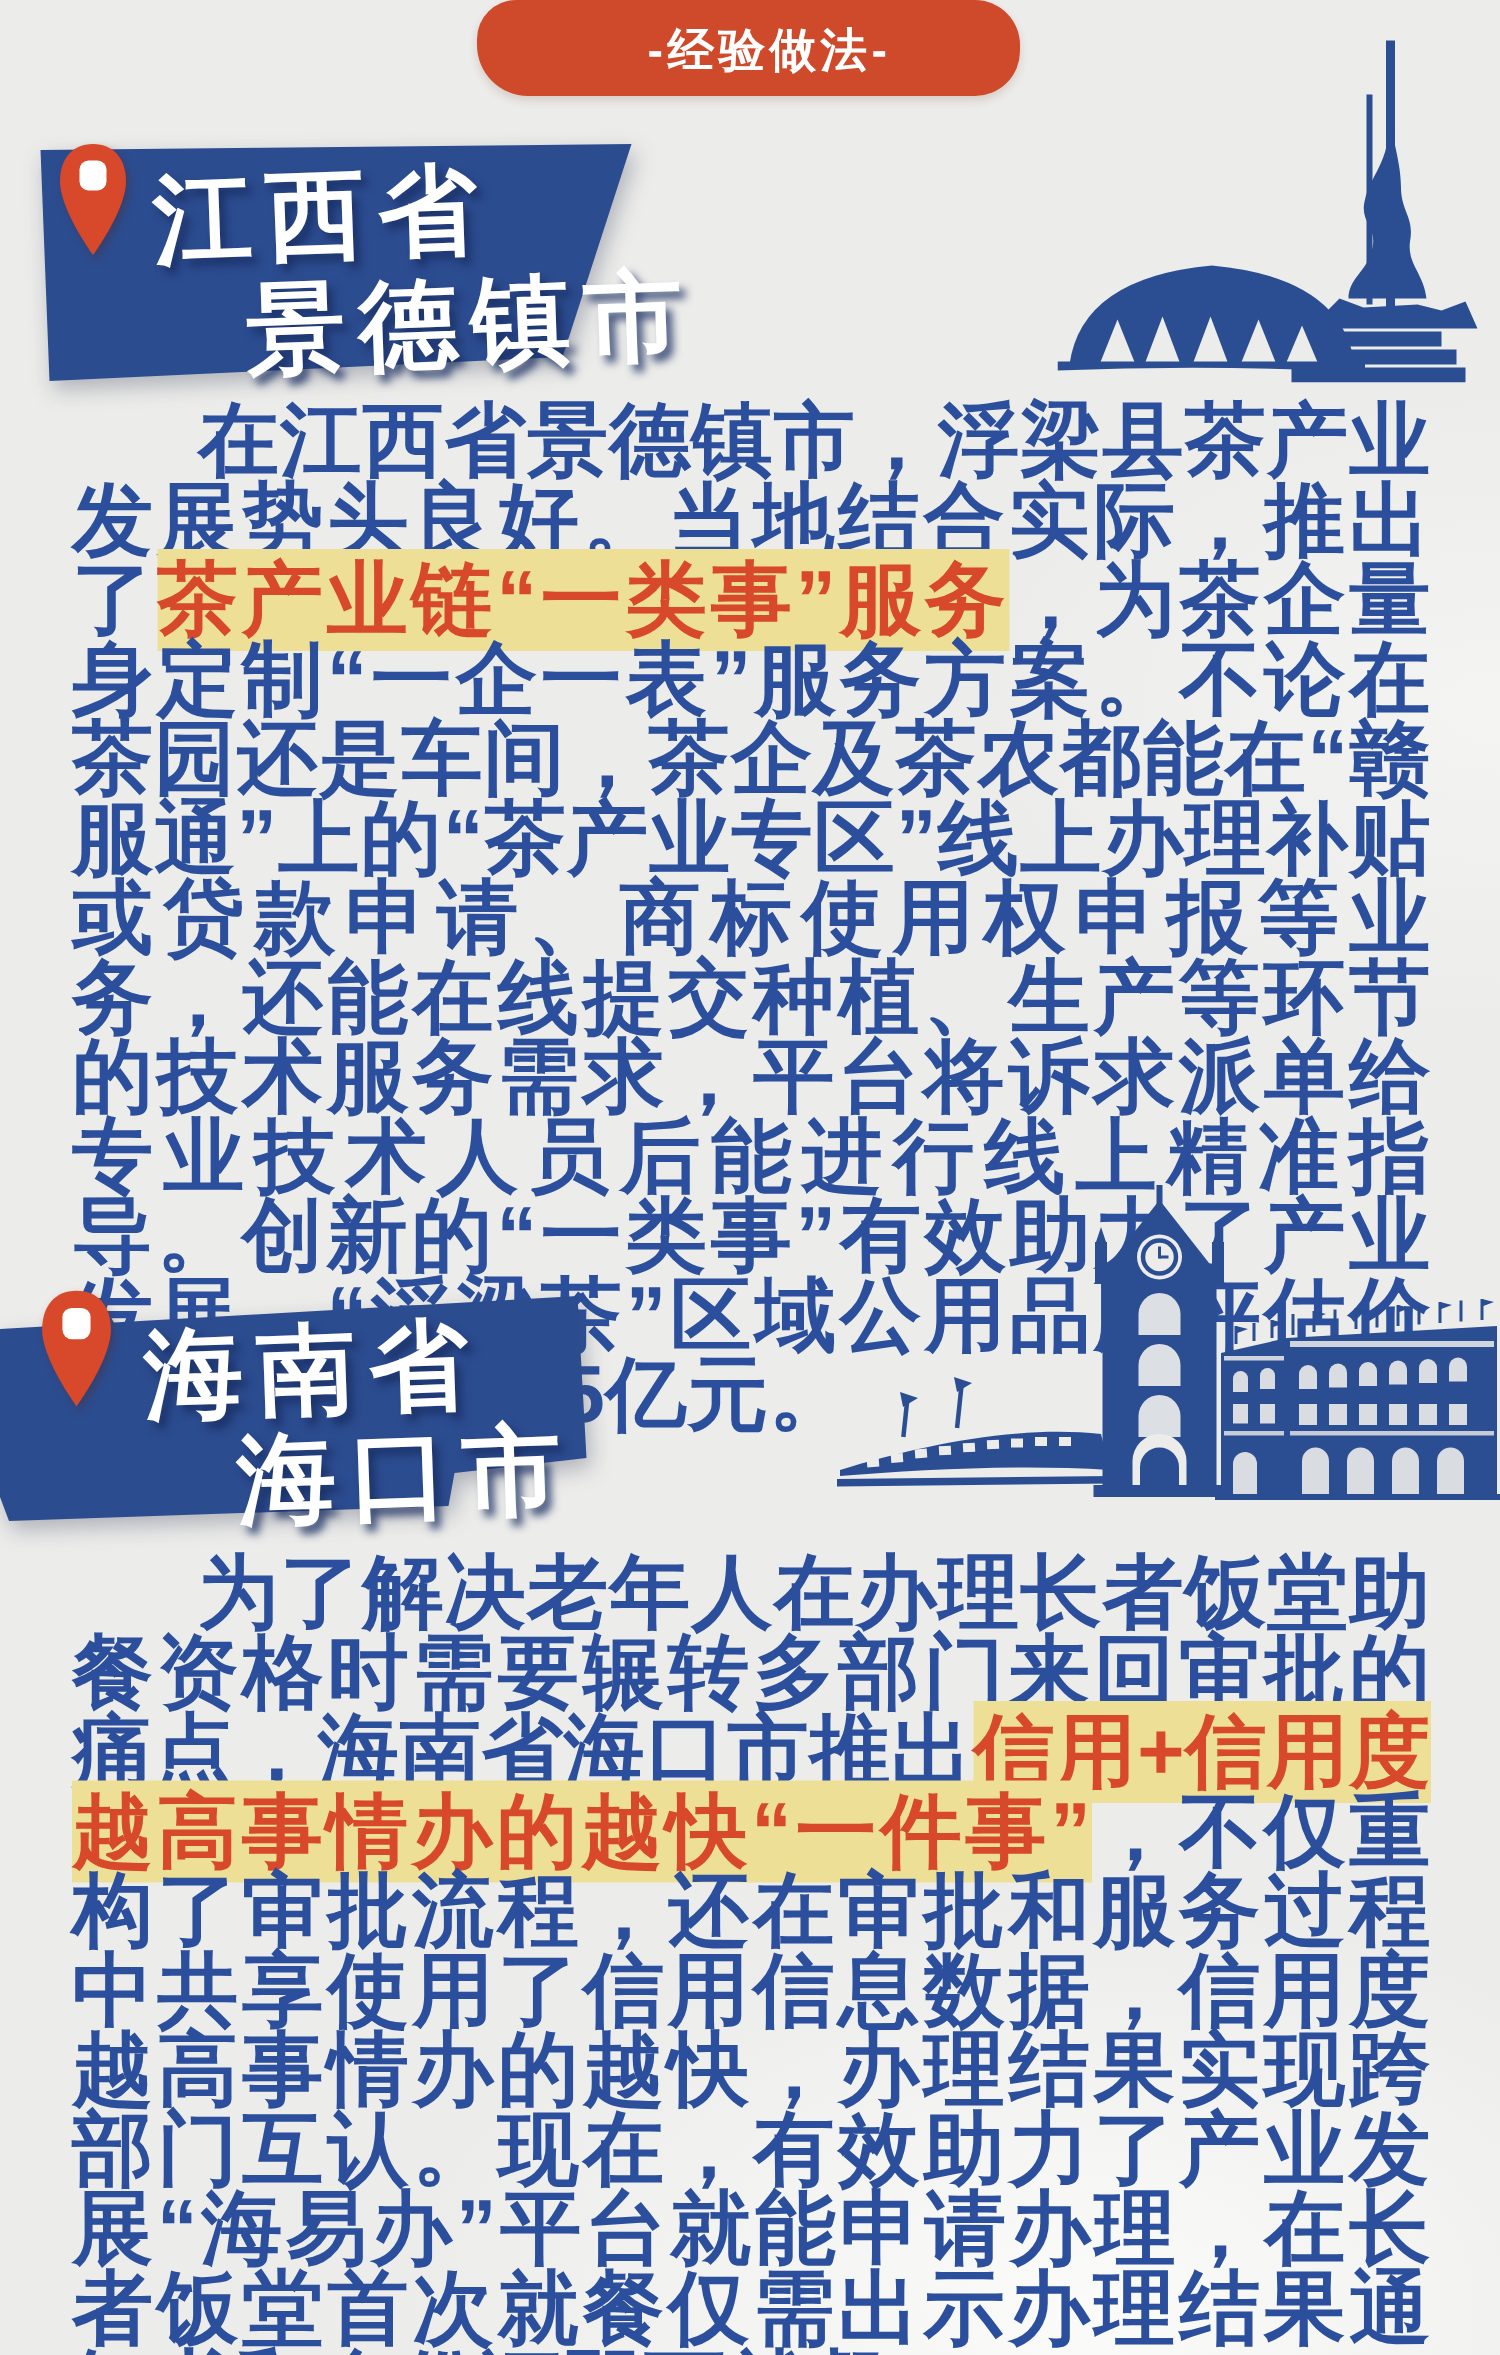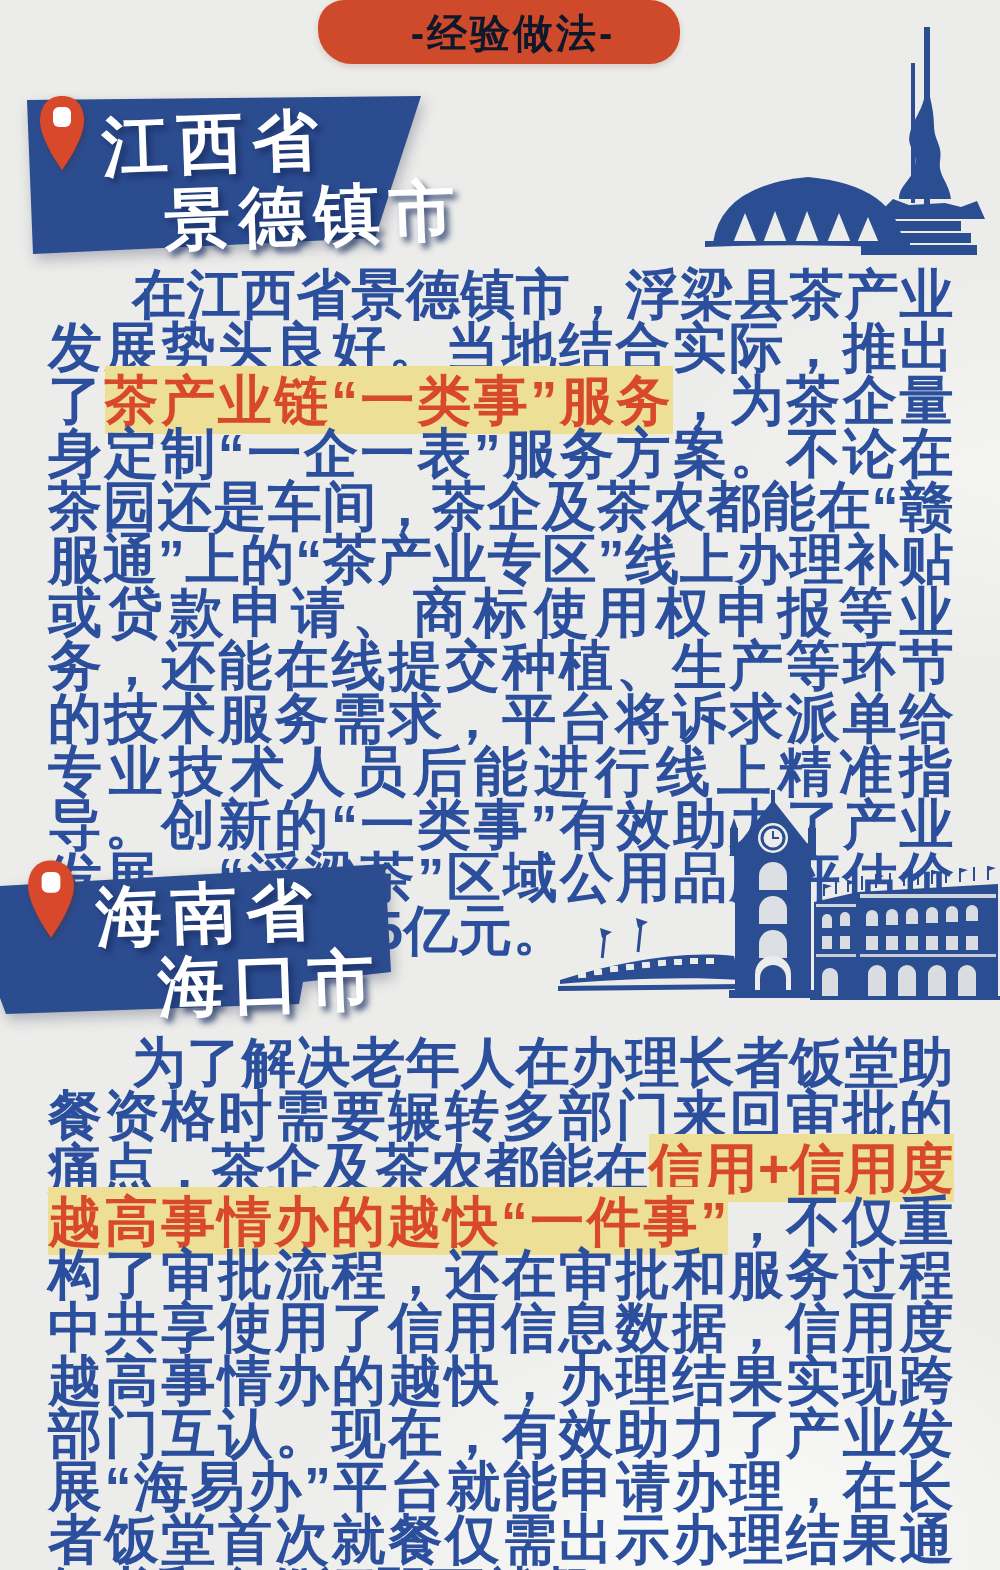--- a/index.html
+++ b/index.html
@@ -13,21 +13,21 @@
   }
   
   .badge{
     position:absolute;left:318px;top:0px;width:362px;height:64px;
     background:#ce4a2b;border-radius:0 0 30px 34px;
     border-top-left-radius:26px;border-top-right-radius:30px;
     display:flex;align-items:center;justify-content:center;
     box-shadow:0 3px 6px rgba(120,60,40,0.18);
   }
   .badge span{
-    color:#0f172a;font-size:40px;font-weight:bold;letter-spacing:3px;line-height:1;
+    color:#ffffff;font-size:31px;font-weight:bold;letter-spacing:3px;line-height:1;
     transform:translateY(1px);
     margin-left:28px;
   }
   
   .banner-svg{position:absolute;filter:drop-shadow(3px 6px 7px rgba(60,70,95,0.35));}
   .pin{position:absolute;filter:drop-shadow(2px 3px 3px rgba(80,40,30,0.35));}
   .title-line{
     position:absolute;color:#fff;font-weight:bold;font-size:66px;line-height:1;
     letter-spacing:9px;transform:rotate(-2deg);white-space:nowrap;
     text-shadow:4px 5px 6px rgba(24,45,96,0.8);
@@ -189,16 +189,16 @@
   <div>
     <svg class="banner-svg" style="left:0px;top:858px;" width="395" height="160" viewBox="0 0 395 160">
       <polygon points="0,28 385,6 391,114 303,124 299,146 6,156 0,140" fill="#2c4c90"></polygon>
     </svg>
     <svg class="pin" style="left:26px;top:856px;" width="50" height="86" viewBox="0 0 48 78">
       <path d="M24 2 C10 2 2 12 2 27 C2 46 24 76 24 76 C24 76 46 46 46 27 C46 12 38 2 24 2 Z" fill="#d8492b"></path>
       <rect x="15" y="13" width="18" height="20" rx="6" fill="#fff"></rect>
     </svg>
     <div class="title-line" style="left:96px;top:880px;">海南省</div>
     <div class="title-line" style="left:158px;top:950px;">海口市</div>
-    <div class="para" style="top:1036px;"><span class="seg-normal">为了解决老年人在办理长者饭堂助餐资格时需要辗转多部门来回审批的痛点，茶企及茶农都能在</span><span class="seg-highlight">信用+信用度越高事情办的越快“一件事”</span><span class="seg-normal">，不仅重构了审批流程，还在审批和服务过程中共享使用了信用信息数据，信用度越高事情办的越快，办理结果实现跨部门互认。现在，有效助力了产业发展“海易办”平台就能申请办理，在长者饭堂首次就餐仅需出示办理结果通知书和身份证即可就餐。</span></div>
+    <div class="para" style="top:1036px;"><span class="seg-normal">为了解决老年人在办理长者饭堂助餐资格时需要辗转多部门来回审批的痛点，海南省海口市推出</span><span class="seg-highlight">信用+信用度越高事情办的越快“一件事”</span><span class="seg-normal">，不仅重构了审批流程，还在审批和服务过程中共享使用了信用信息数据，信用度越高事情办的越快，办理结果实现跨部门互认。现在，有效助力了产业发展“海易办”平台就能申请办理，在长者饭堂首次就餐仅需出示办理结果通知书和身份证即可就餐。</span></div>
   </div>
 
 </div>
 
 </body></html>

